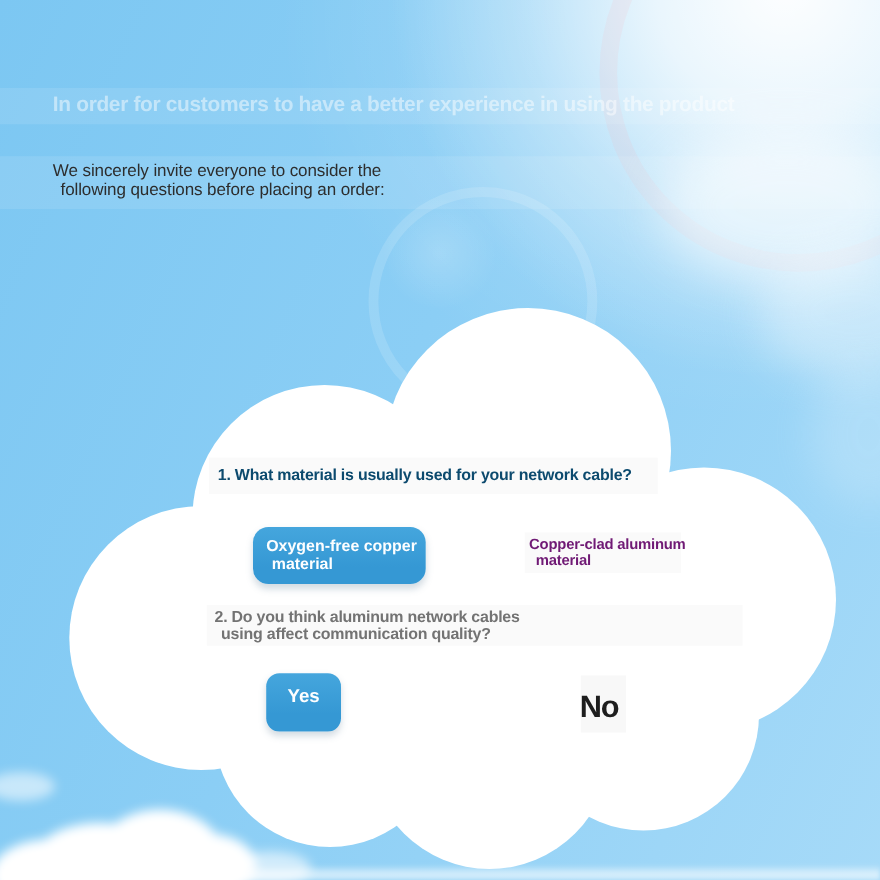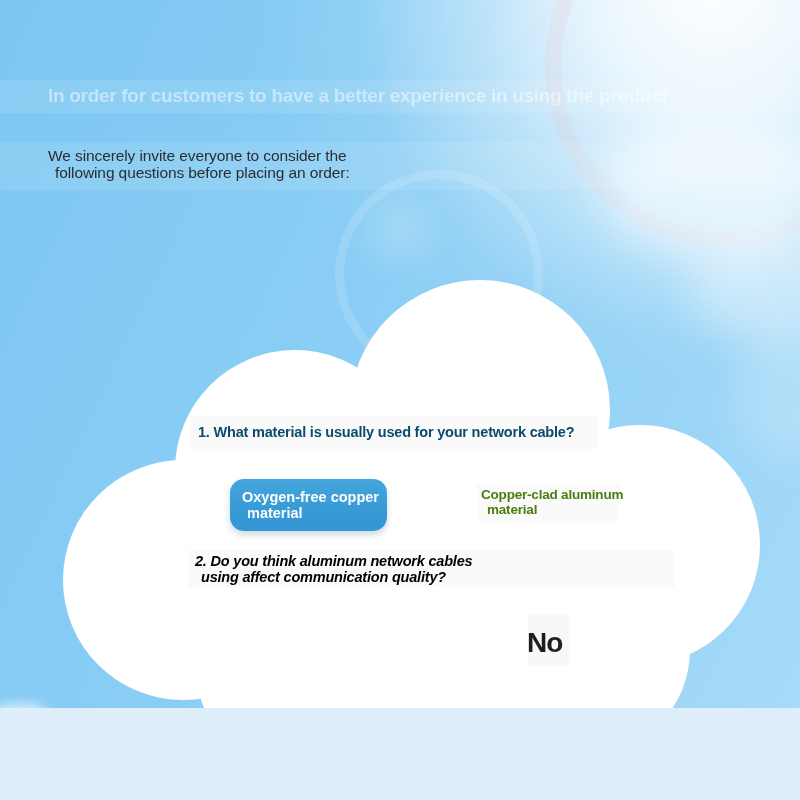--- a/index.html
+++ b/index.html
@@ -1,17 +1,17 @@
 <!DOCTYPE html>
 <html style="--button-blue: #3598d4; --button-blue-light: #45a6dd; --sky-left: #7cc7f2; --sky-right: #a6daf8;"><head>
 <meta charset="utf-8">
 <style>
   html,body{margin:0;padding:0;background:#dfeefb;}
   #canvas{
-    position:relative;width:800px;height:708px;overflow:hidden;
+    position:relative;width:800px;height:800px;overflow:hidden;
     font-family:"Liberation Sans", sans-serif;
     background:linear-gradient(115deg, var(--sky-left,#7cc7f2) 0%, #8bcef5 45%, var(--sky-right,#a6daf8) 100%);
   }
   .abs{position:absolute;}
 
   
   .sun-glare{left:0;top:0;width:800px;height:800px;pointer-events:none;
     background:
       radial-gradient(circle at 715px -15px, rgba(255,255,255,.98) 0px, rgba(255,255,255,.75) 120px, rgba(255,255,255,.30) 240px, rgba(255,255,255,0) 360px),
       radial-gradient(620px 520px at 86% 2%, rgba(255,255,255,.30), rgba(255,255,255,0) 70%);
@@ -52,25 +52,25 @@
   .q1-band{left:190px;top:416px;width:408px;height:33px;}
   .q1-text{padding-left:8px;line-height:33px;font-size:14.5px;font-weight:bold;color:#0c4a6e;letter-spacing:-.2px;white-space:nowrap;}
 
   .btn{background:linear-gradient(180deg, var(--button-blue-light,#45a6dd) 0%, var(--button-blue,#3598d4) 70%);
     box-shadow:0 4px 7px rgba(95,125,150,.28);color:#fdfeff;font-weight:bold;cursor:pointer;border:none;}
   .btn-copper{left:230px;top:479px;width:157px;height:52px;border-radius:14px;
     font-size:14.5px;line-height:16px;text-align:left;padding:10px 0 0 12px;box-sizing:border-box;}
   .btn-copper .l2{margin-left:5px;}
 
   .optB-band{left:477px;top:484px;width:142px;height:37px;}
-  .optB-text{padding:3px 0 0 4px;font-size:13.5px;font-weight:bold;color:#4d7c0f;line-height:15px;letter-spacing:-.2px;white-space:nowrap;}
+  .optB-text{padding:3px 0 0 4px;font-size:13.5px;font-weight:bold;color:#701a75;line-height:15px;letter-spacing:-.2px;white-space:nowrap;}
   .optB-text .l2{margin-left:6px;}
 
   .q2-band{left:188px;top:550px;width:487px;height:37px;}
-  .q2-text{padding:4px 0 0 7px;font-size:14.5px;font-weight:bold;color:#000000;line-height:15.5px;letter-spacing:-.2px;white-space:nowrap;font-style:italic;}
+  .q2-text{padding:4px 0 0 7px;font-size:14.5px;font-weight:bold;color:#737373;line-height:15.5px;letter-spacing:-.2px;white-space:nowrap;}
   .q2-text .l2{margin-left:6px;}
 
   .btn-yes{left:242px;top:612px;width:68px;height:53px;border-radius:12px;
     font-size:17px;text-align:center;padding-top:11px;box-sizing:border-box;}
 
   .no-band{left:528px;top:614px;width:41px;height:52px;background:#f8f8f8;}
   .no-text{left:527px;top:621px;font-size:28px;font-weight:bold;color:#1e1e1e;letter-spacing:-1px;line-height:44px;}
 
   
   .nat{filter:blur(5px);}
@@ -133,20 +133,21 @@
     </div>
   </div>
 
   <div class="abs qband q2-band">
     <div class="q2-text">
       <div class="l1">2. Do you think aluminum network cables</div>
       <div class="l2">using affect communication quality?</div>
     </div>
   </div>
 
+  <div class="abs btn btn-yes">Yes</div>
 
   <div class="abs no-band"></div>
   <div class="abs no-text">No</div>
 
   <div class="nat">
     <div class="puff p1"></div>
     <div class="puff p2"></div>
     <div class="puff p3"></div>
     <div class="puff p4"></div>
     <div class="puff p5"></div>

